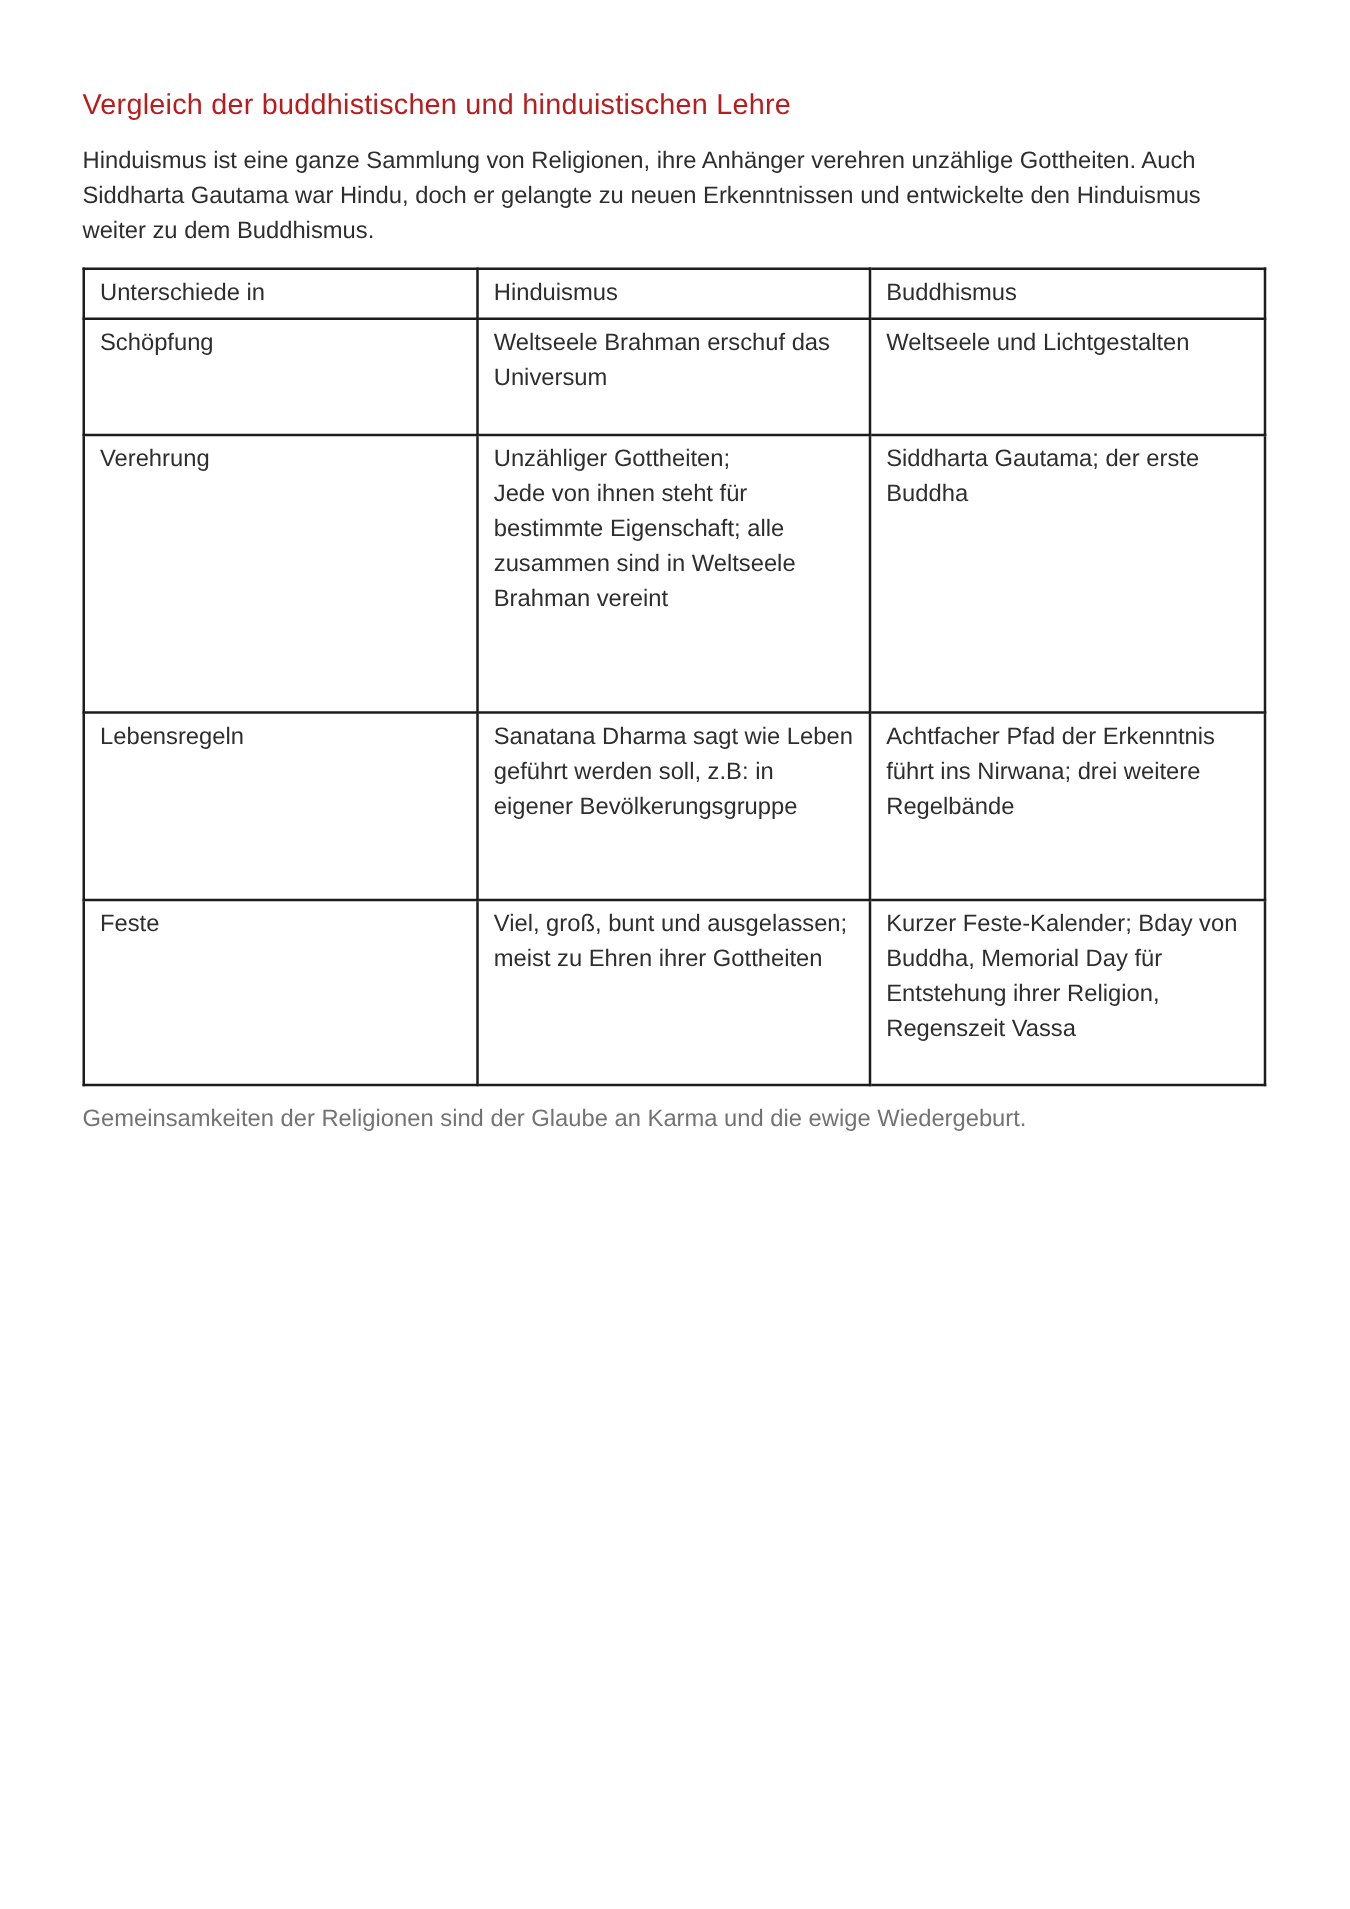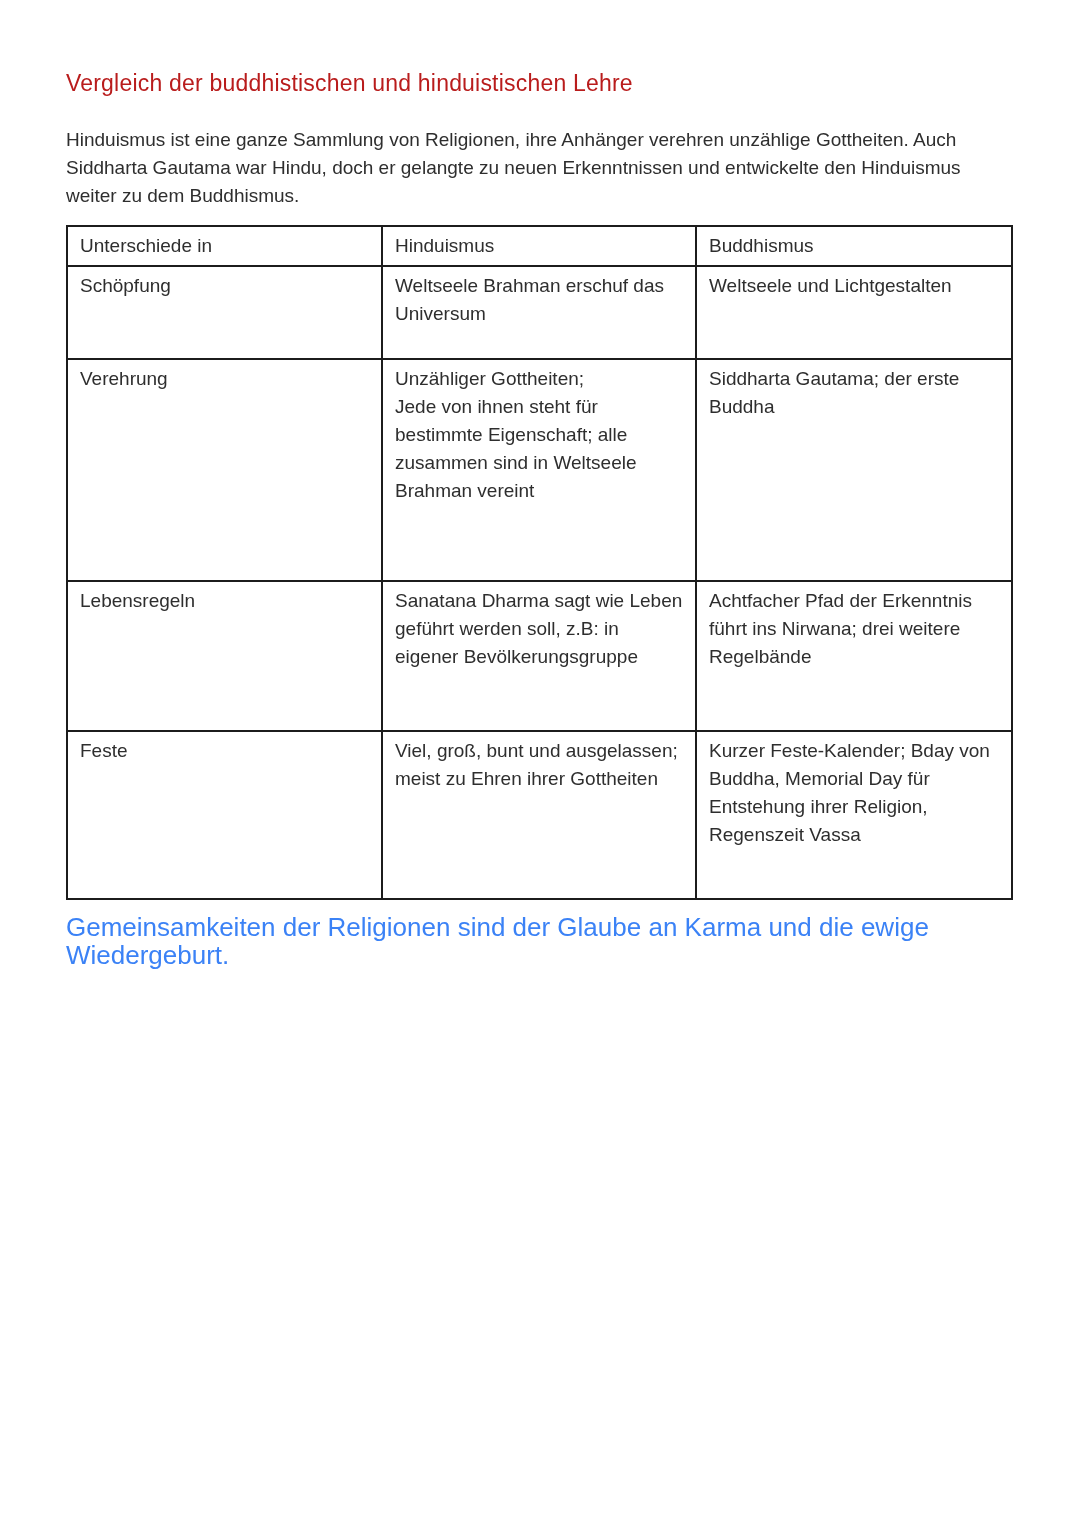--- a/index.html
+++ b/index.html
@@ -18,21 +18,21 @@
     padding: 68px 72px 40px 66px;
   }
   .doc-title {
     font-size: 23px;
     font-weight: 400;
     color: #b91c1c;
     line-height: 30px;
     letter-spacing: 0.2px;
   }
   .intro {
-    margin-top: 28px;
+    margin-top: 17px;
     font-size: 19px;
     line-height: 28px;
     white-space: pre-line;
     color: #2e2e2e;
   }
   table.compare {
     margin-top: 15px;
     border-collapse: collapse;
     table-layout: fixed;
     width: 945px;
@@ -46,26 +46,26 @@
     padding: 5px 10px 5px 12px;
     font-size: 19px;
     line-height: 28px;
     white-space: pre-line;
     color: #2e2e2e;
   }
   tr.hdr      { height: 38px; margin-left: 31px; }
   tr.r-schoepfung   { height: 93px; padding-left: 26px; }
   tr.r-verehrung    { height: 222px; }
   tr.r-lebensregeln { height: 150px; }
-  tr.r-feste        { height: 168px; }
+  tr.r-feste        { height: 148px; }
   .closing {
     margin-top: 13px;
-    font-size: 26px;
+    font-size: 19px;
     line-height: 28px;
-    color: #3b82f6;
+    color: #737373;
   }
 </style>
 </head>
 <body>
 
 <div class="page">
 
   <h1 class="doc-title">Vergleich der buddhistischen und hinduistischen Lehre</h1>
 
   <p class="intro">Hinduismus ist eine ganze Sammlung von Religionen, ihre Anhänger verehren unzählige Gottheiten. Auch

